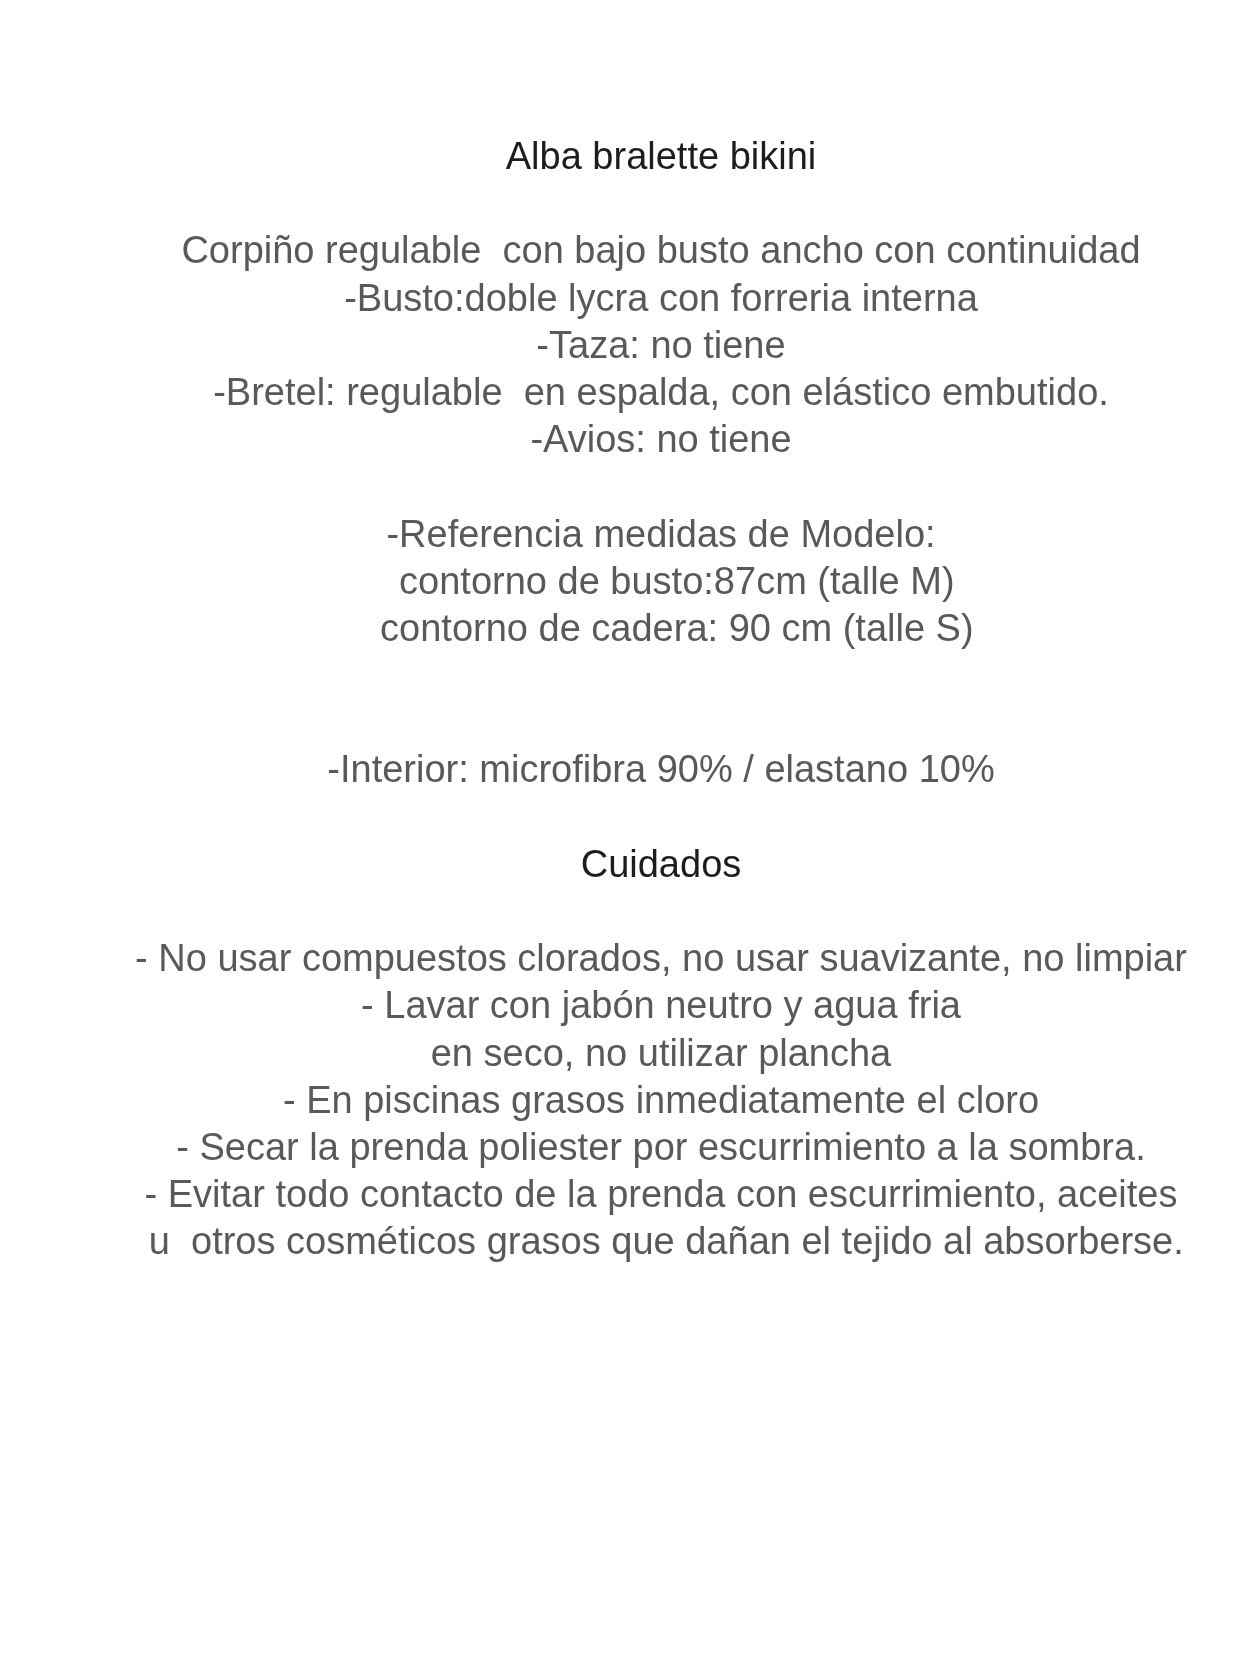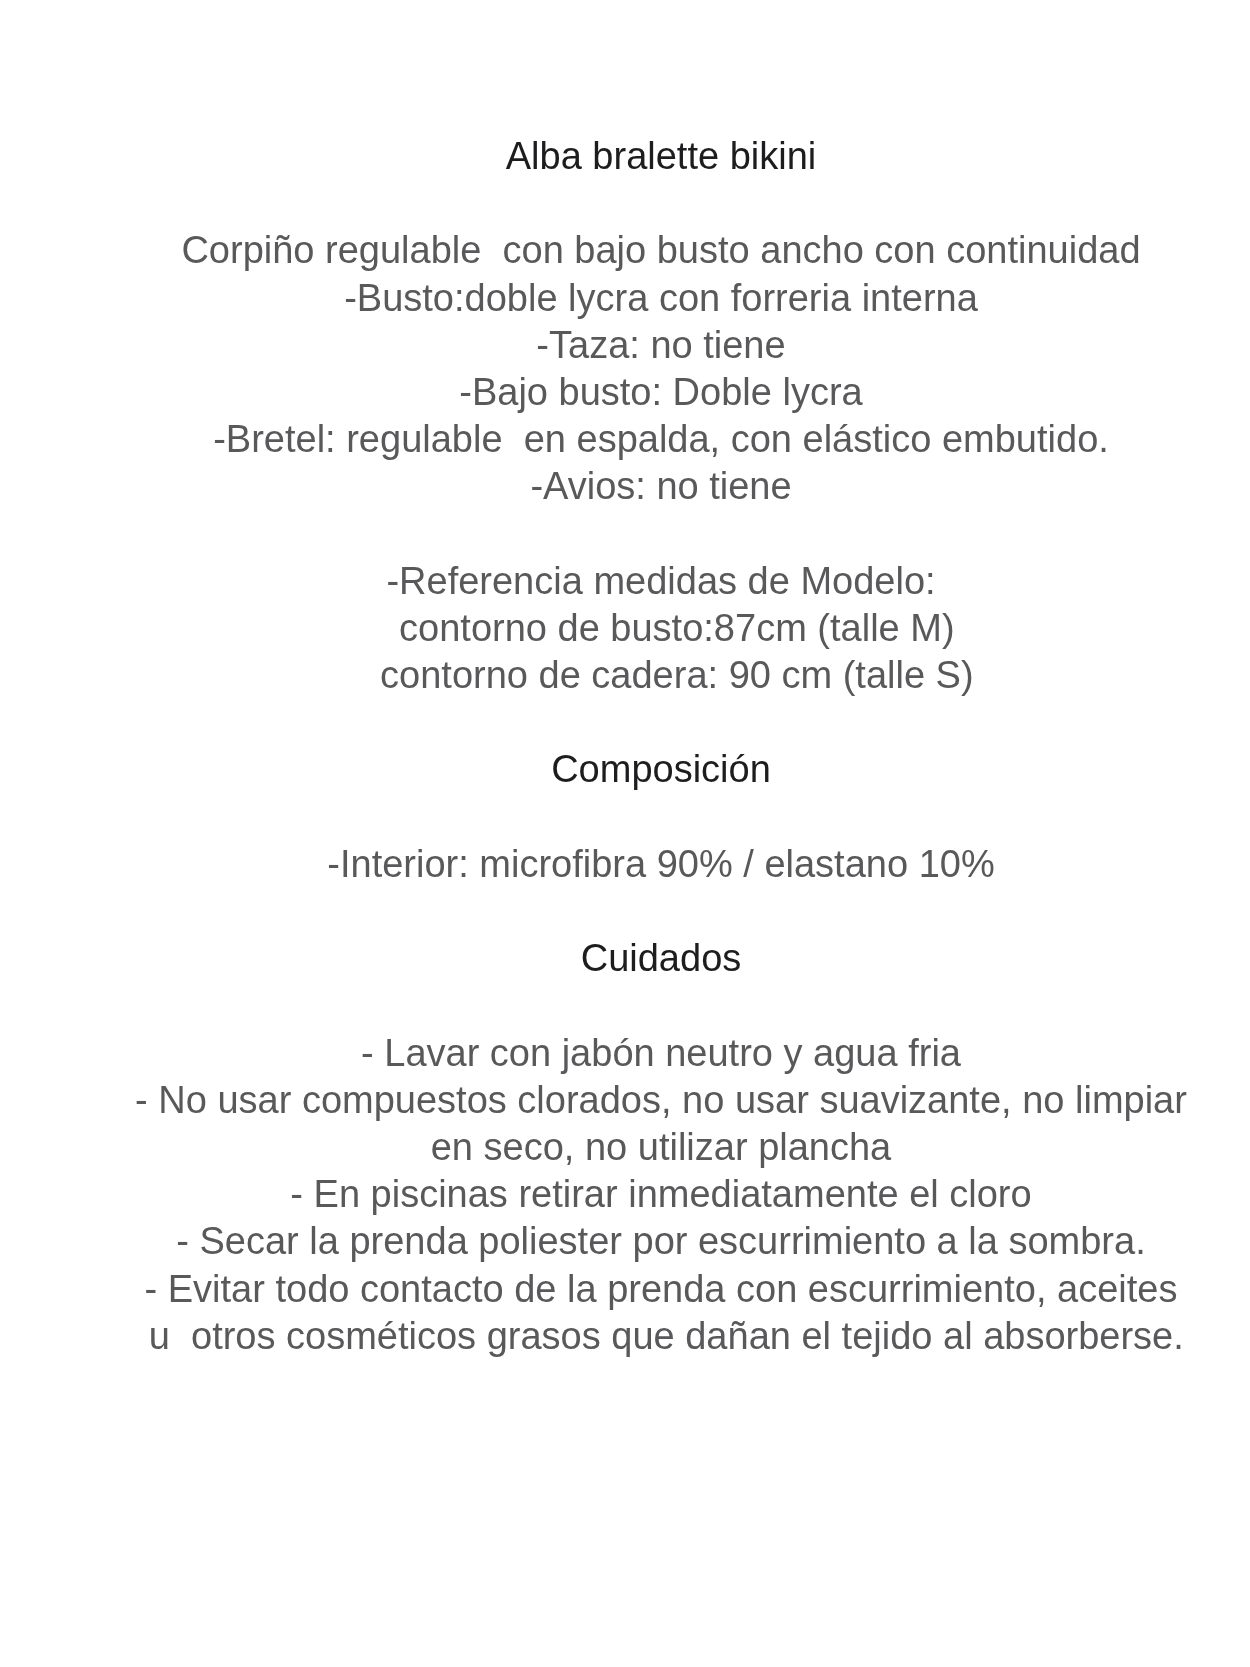--- a/index.html
+++ b/index.html
@@ -42,45 +42,43 @@
 
 <div class="page">
 
   <div class="line title">Alba bralette bikini</div>
 
   <div class="line blank"></div>
 
   <div class="line">Corpiño regulable  con bajo busto ancho con continuidad</div>
   <div class="line">-Busto:doble lycra con forreria interna</div>
   <div class="line">-Taza: no tiene</div>
-  <div class="line">-Bajo busto: Doble lycra</div>
   <div class="line">-Bretel: regulable  en espalda, con elástico embutido.</div>
   <div class="line">-Avios: no tiene</div>
 
   <div class="line blank"></div>
 
   <div class="line italic">-Referencia medidas de Modelo:</div>
   <div class="line italic">   contorno de busto:87cm (talle M)</div>
   <div class="line italic">   contorno de cadera: 90 cm (talle S)</div>
 
   <div class="line blank"></div>
 
-  <div class="line heading">Composición</div>
 
   <div class="line blank"></div>
 
   <div class="line">-Interior: microfibra 90% / elastano 10%</div>
 
   <div class="line blank"></div>
 
   <div class="line heading">Cuidados</div>
 
   <div class="line blank"></div>
 
+  <div class="line">- No usar compuestos clorados, no usar suavizante, no limpiar</div>
   <div class="line">- Lavar con jabón neutro y agua fria</div>
-  <div class="line">- No usar compuestos clorados, no usar suavizante, no limpiar</div>
   <div class="line">en seco, no utilizar plancha</div>
-  <div class="line">- En piscinas retirar inmediatamente el cloro</div>
+  <div class="line">- En piscinas grasos inmediatamente el cloro</div>
   <div class="line">- Secar la prenda poliester por escurrimiento a la sombra.</div>
   <div class="line">- Evitar todo contacto de la prenda con escurrimiento, aceites</div>
   <div class="line"> u  otros cosméticos grasos que dañan el tejido al absorberse.</div>
 
 </div>
 
 </body></html>

